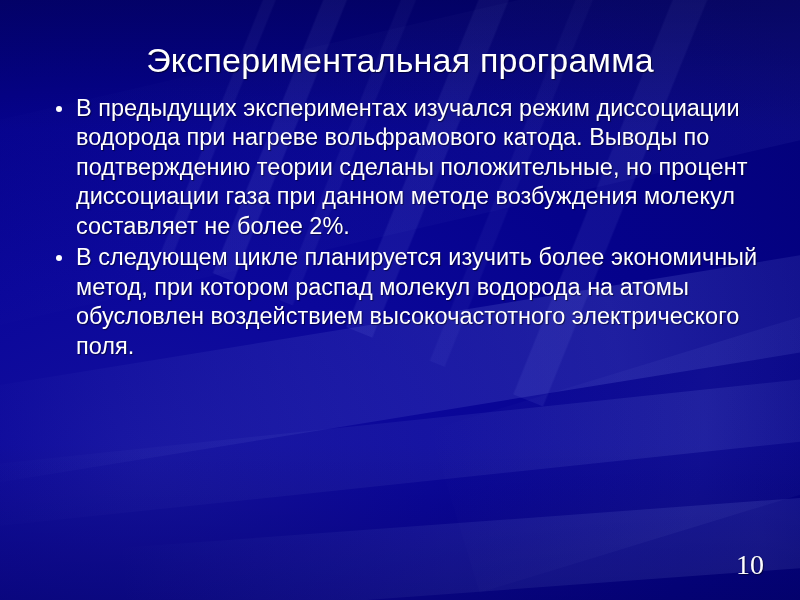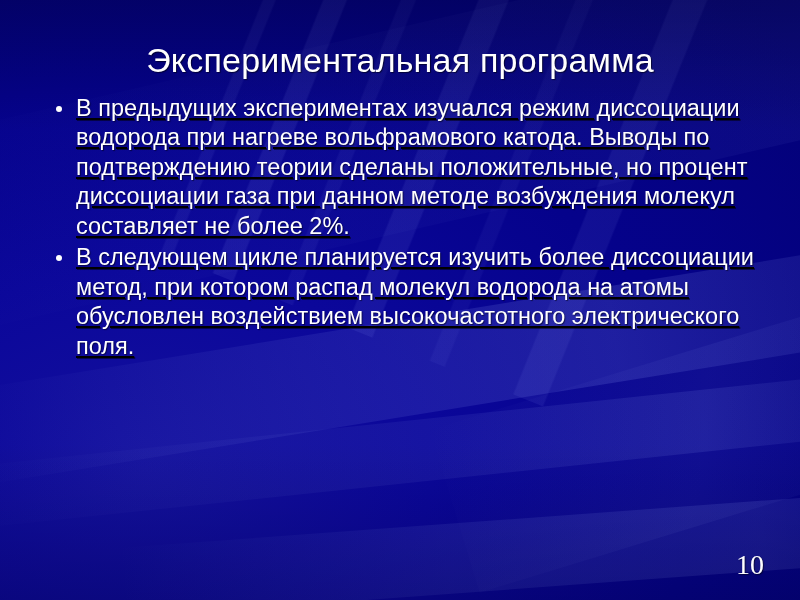--- a/index.html
+++ b/index.html
@@ -138,21 +138,20 @@
     position: absolute;
     left: 50px;
     top: 94px;
     width: 710px;
   }
 
   ul.bullets {
     margin: 0;
     padding: 0;
     list-style: none;
-    text-decoration: underline;
   }
 
   li.bullet {
     position: relative;
     padding-left: 26px;
     color: #ffffff;
     font-size: 23.5px;
     font-weight: 400;
     line-height: 1.255;
     margin-bottom: 2px;
@@ -204,21 +203,21 @@
     <h1 class="slide-title">Экспериментальная программа</h1>
 
     <div class="body-block">
       <ul class="bullets">
         <li class="bullet">
           <span class="dot"></span>
           <span>В предыдущих экспериментах изучался режим диссоциации водорода при нагреве вольфрамового катода. Выводы по подтверждению теории сделаны положительные, но процент диссоциации газа при данном методе возбуждения молекул составляет не более 2%.</span>
         </li>
         <li class="bullet">
           <span class="dot"></span>
-          <span>В следующем цикле планируется изучить более диссоциации метод, при котором распад молекул водорода на атомы обусловлен воздействием высокочастотного электрического поля.</span>
+          <span>В следующем цикле планируется изучить более экономичный метод, при котором распад молекул водорода на атомы обусловлен воздействием высокочастотного электрического поля.</span>
         </li>
       </ul>
     </div>
 
     <div class="page-number">10</div>
 
   </div>
 </div>
 
 </body></html>

